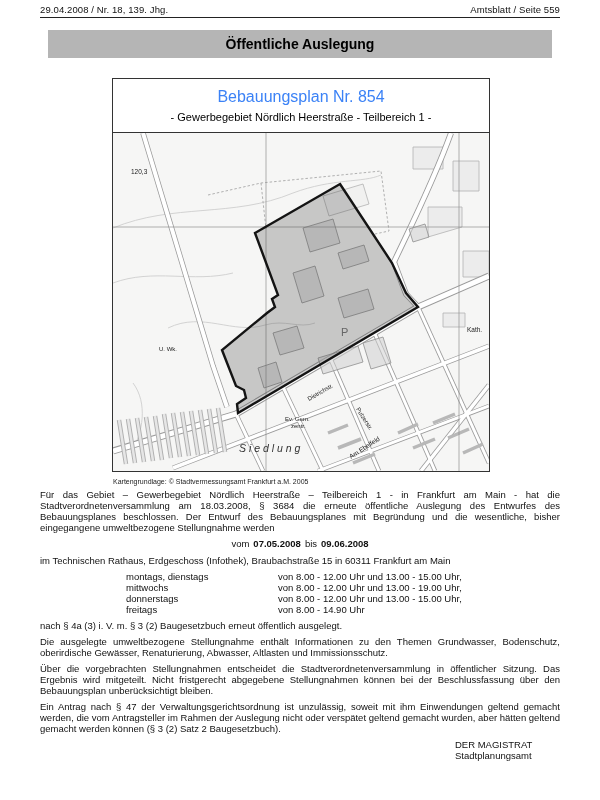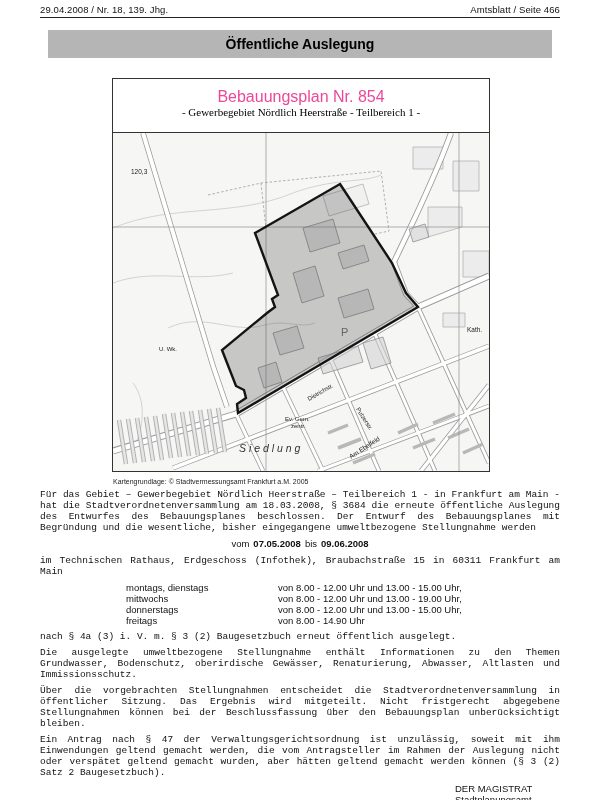--- a/index.html
+++ b/index.html
@@ -10,44 +10,44 @@
        justify-content:space-between;font-size:9.5px;letter-spacing:.1px;}
   .hdr-rule{position:absolute;top:17px;left:40px;right:40px;border-top:1.2px solid #222;}
   
   .banner{position:absolute;top:30px;left:48px;right:48px;height:28px;background:#b5b5b5;
           display:flex;align-items:center;justify-content:center;
           font-size:14px;font-weight:bold;color:#000;}
   
   .plan-box{position:absolute;top:78px;left:112px;width:376px;border:1.3px solid #333;
             box-sizing:content-box;background:#fff;}
   .plan-title-box{height:54px;border-bottom:1.3px solid #333;text-align:center;padding-top:9px;box-sizing:border-box;}
-  .plan-title{font-size:16px;color:#ec4899;}
-  .plan-subtitle{font-size:11px;color:#000;font-family:Liberation Serif, serif;}
+  .plan-title{font-size:16px;color:#3b82f6;}
+  .plan-subtitle{font-size:11px;margin-top:5px;color:#000;}
   .map-wrap{height:338px;position:relative;background:#f6f6f5;}
   .map-wrap svg{display:block;width:100%;height:100%;}
   .map-caption{position:absolute;top:478px;left:113px;font-size:7px;color:#222;}
   
   .body{position:absolute;top:489px;left:40px;width:520px;font-size:9.5px;line-height:11px;}
-  .body p{margin:0 0 5px 0;text-align:justify;font-family:Liberation Mono, monospace;}
+  .body p{margin:0 0 5px 0;text-align:justify;}
   .period{display:flex;justify-content:center;gap:4px;margin:1px 0 6px 0;}
   .schedule{margin:0 0 5px 86px;}
   .srow{display:flex;line-height:11px;}
   .sdays{width:152px;}
   .signature{margin-left:415px;line-height:11px;}
   .sig-line{white-space:nowrap;}
   text{font-family:"Liberation Sans", sans-serif;}
 </style>
 </head>
 <body>
 
 <div class="page">
 
   <div class="hdr">
     <span>29.04.2008 / Nr. 18, 139. Jhg.</span>
-    <span>Amtsblatt / Seite 466</span>
+    <span>Amtsblatt / Seite 559</span>
   </div>
   <div class="hdr-rule"></div>
 
   <div class="banner">
     <span>Öffentliche Auslegung</span>
   </div>
 
   <div class="plan-box">
     <div class="plan-title-box">
       <div class="plan-title">Bebauungsplan Nr. 854</div>

